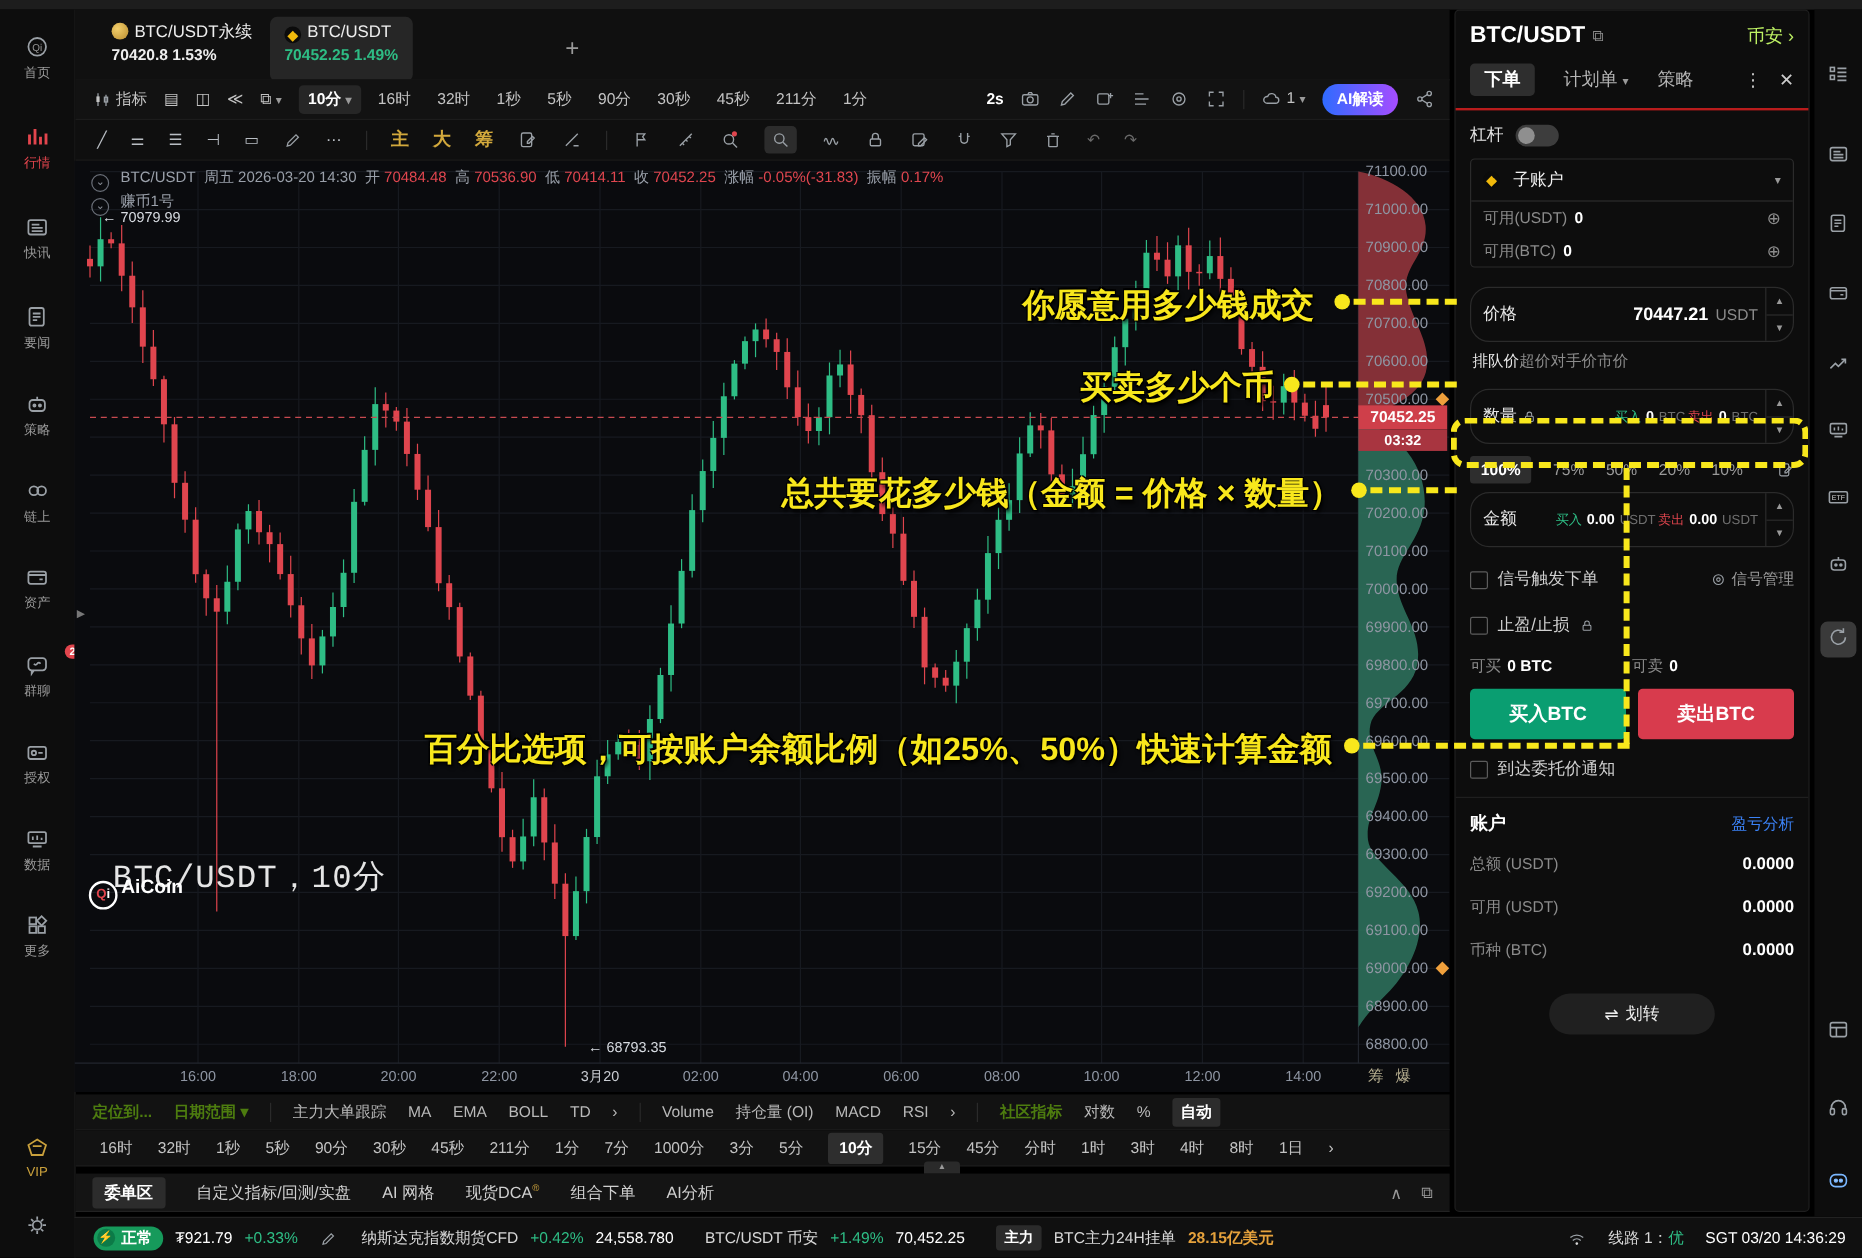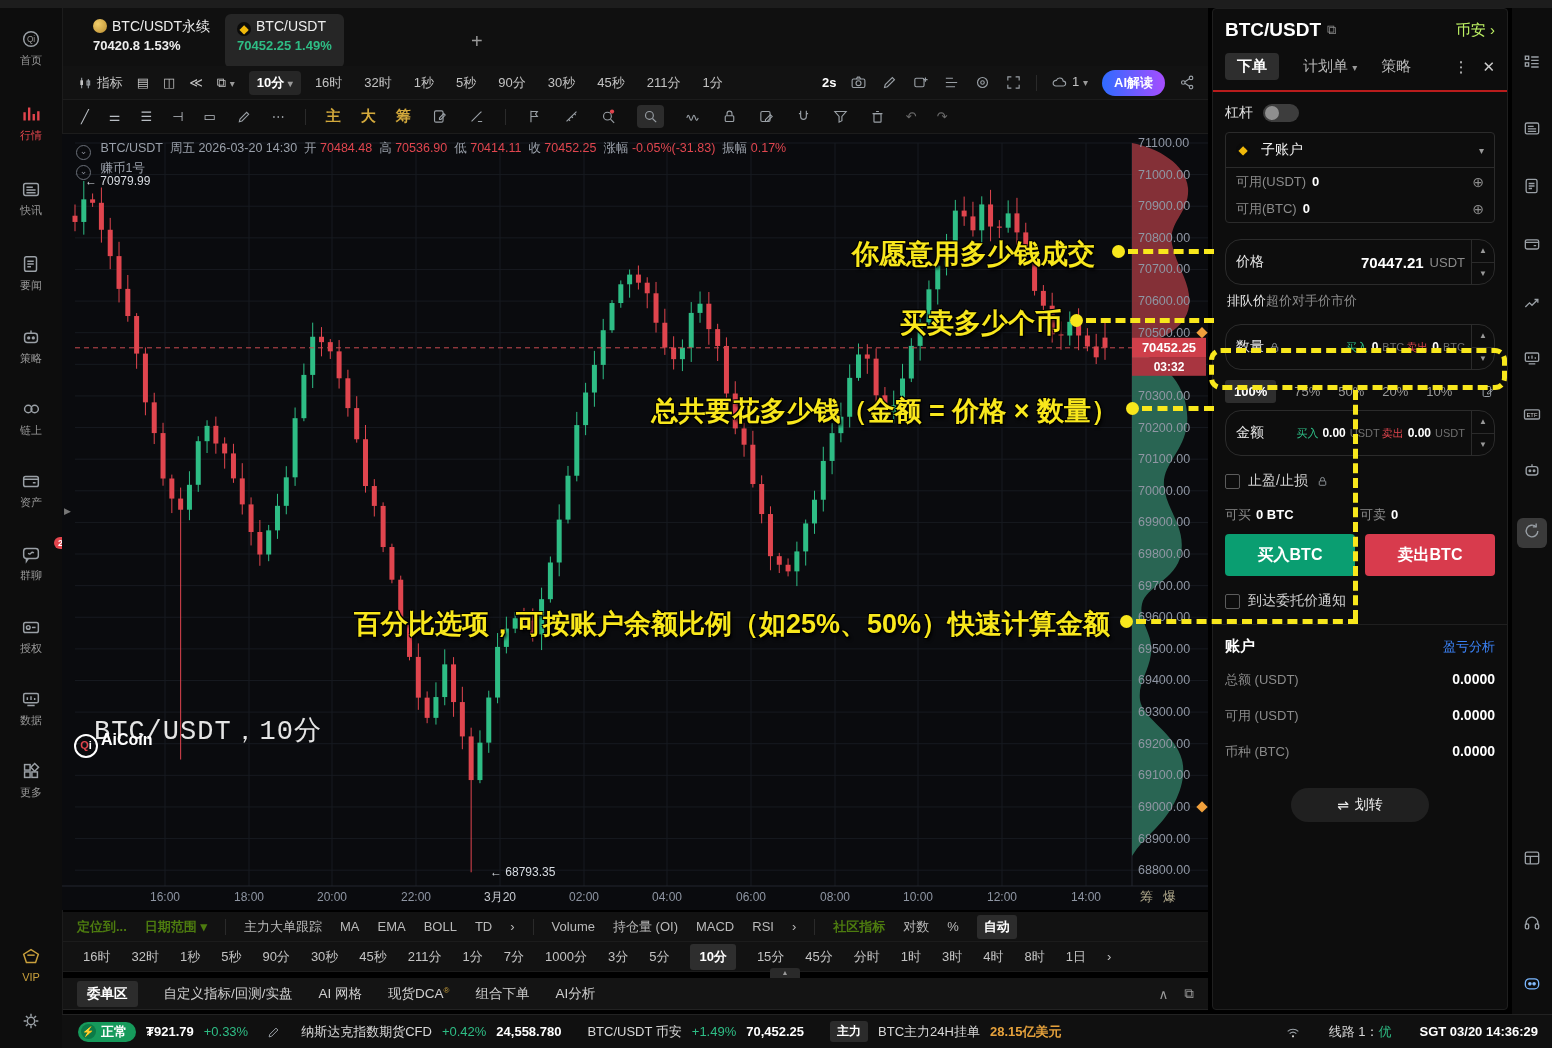--- a/index.html
+++ b/index.html
@@ -140,24 +140,24 @@
   #bottabs .sup{color:#c9a03c;font-size:8px;vertical-align:super}
   #bottabs .right{margin-left:auto;display:flex;gap:16px;padding-right:14px;color:#9a9a9a}
   
   #statusbar{left:62px;top:1014px;width:1490px;height:34px;background:#101010;border-top:1px solid #222;
     display:flex;align-items:center;gap:10px;padding-left:16px;box-sizing:border-box;font-size:13px;color:#d8d8d8}
   .st-badge{display:flex;align-items:center;gap:5px;background:#169a5b;border-radius:11px;height:20px;
     padding:0 9px 0 3px;color:#fff;font-weight:bold}
   .st-badge .bolt{width:15px;height:15px;border-radius:50%;background:#0c7a47;color:#ffe400;
     font-size:10px;line-height:15px;text-align:center}
   .st-chip{background:#2b2b2b;border-radius:3px;padding:2px 7px;color:#fff;font-weight:bold;font-size:12px}
-  #st-right{margin-left:auto;display:flex;align-items:center;gap:28px;padding-right:14px}
+  #st-right{margin-left:auto;display:flex;align-items:center;gap:18px;padding-right:14px}
   .wv{color:#2ebd85}
   .goldv{color:#e6a23c;font-weight:bold}
-  .wb{color:#fff;font-weight:bold}
+  .wb{color:#fff;font-weight:normal}
   
   .ann{position:absolute;z-index:30;color:#f8e71c;font-weight:bold;font-size:27px;white-space:nowrap;
     text-shadow:1px 1px 0 #000,-1px 1px 0 #000,1px -1px 0 #000,-1px -1px 0 #000,2px 3px 3px rgba(0,0,0,.8)}
   .ann-dot{position:absolute;z-index:30;width:13px;height:13px;border-radius:50%;background:#f8e71c}
   .ann-dash-h{position:absolute;z-index:30;border-top:5px dashed #f8e71c;height:0}
   .ann-dash-v{position:absolute;z-index:30;border-left:5px dashed #f8e71c;width:0}
   .ann-rect{position:absolute;z-index:30;border:5px dashed #f8e71c;border-radius:12px}
   .edge-handle{position:absolute;z-index:5;color:#777;font-size:9px}
 </style>
 </head>
@@ -1035,20 +1035,30 @@
             <b>0.00</b>
             <span class="u">USDT</span>
           </span>
     </span>
       </span>
     <span class="stepper">
         <div>▲</div>
         <div>▼</div>
       </span>
   </div>
+  <div class="chk-row" style="padding-top:18px">
+    <span class="chk"></span>
+    <span>信号触发下单</span>
+    <span class="right">
+        <svg class="ic" width="14" height="14">
+          <use href="#i-target"></use>
+        </svg>
+        <span>信号管理</span>
+      </span>
+  </div>
   <div class="chk-row" style="padding-top:16px">
     <span class="chk"></span>
     <span>止盈/止损</span>
     <svg class="ic" width="13" height="13">
         <use href="#i-lock"></use>
       </svg>
   </div>
   <div id="canrow">
     <span class="half"><span>可买</span><b>0 BTC</b></span>
     <span class="half"><span>可卖</span><b>0</b></span>

